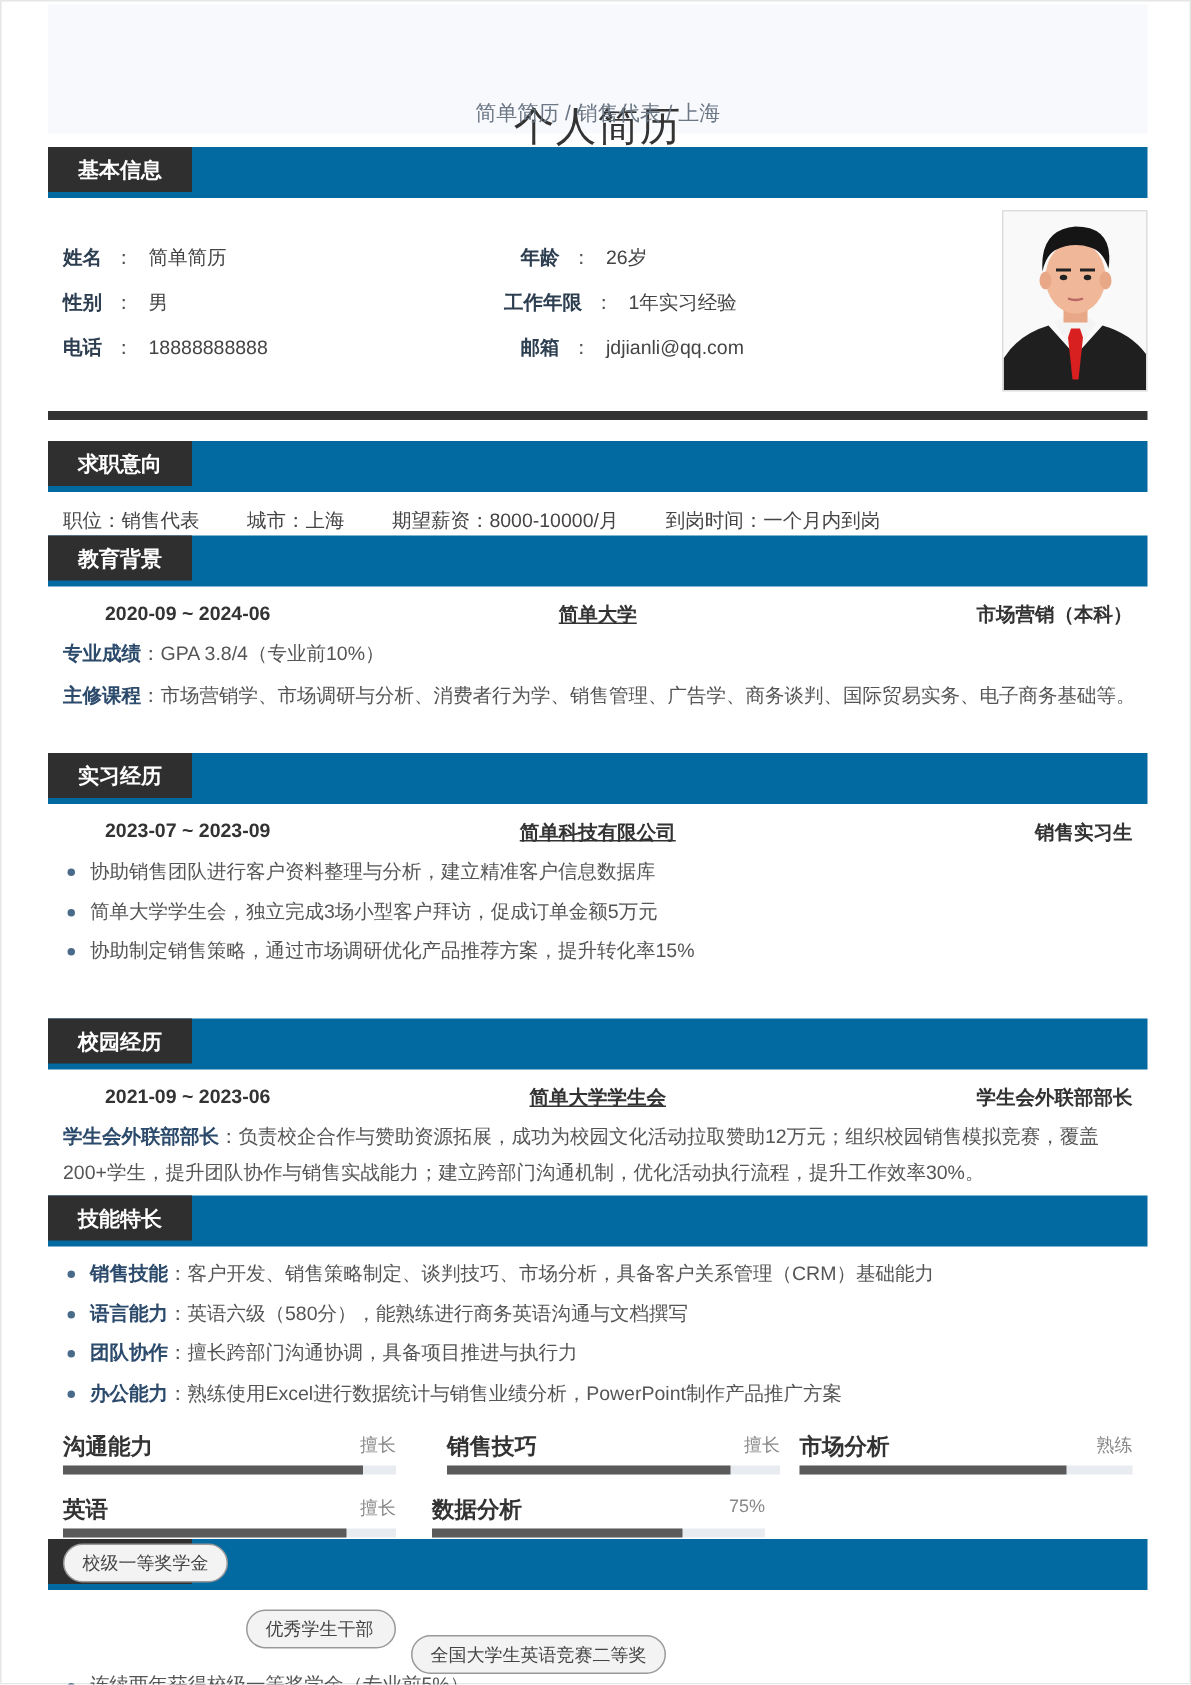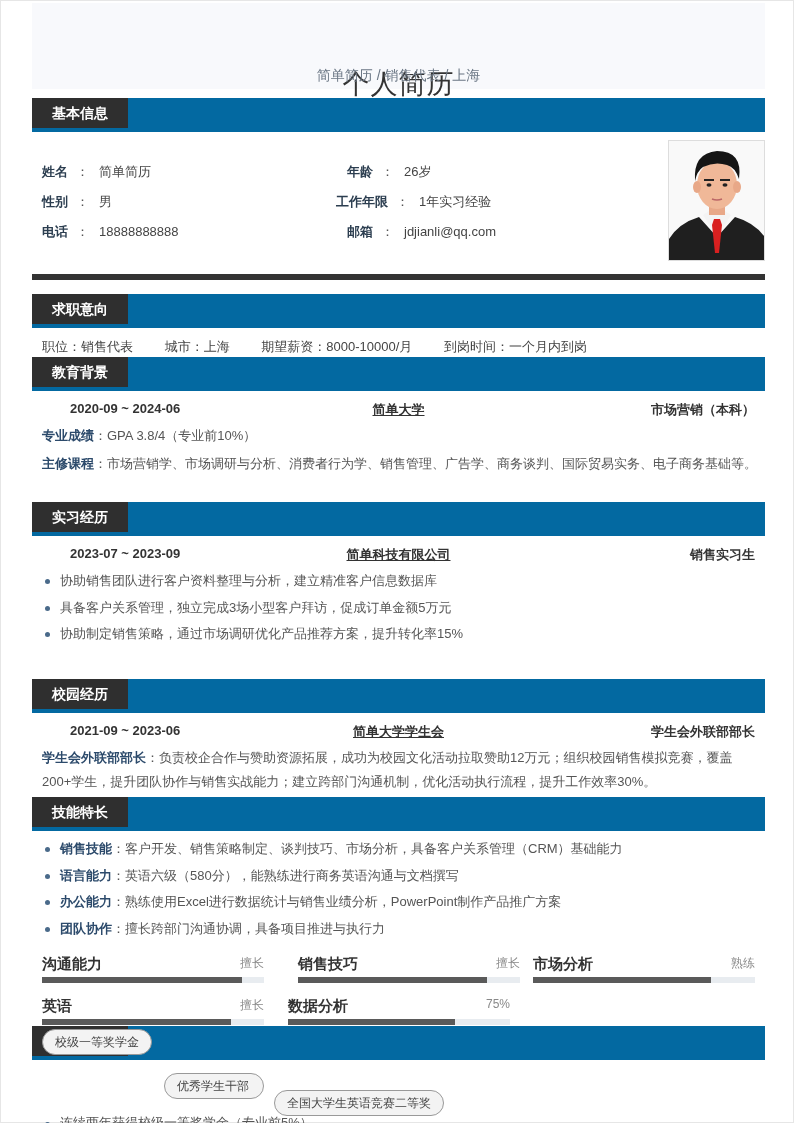--- a/index.html
+++ b/index.html
@@ -142,21 +142,21 @@
   <div class="sec-head" style="top:501px">
     <div class="tag">实习经历</div>
   </div>
   <div class="entry-line" style="top:545px">
     <span class="l">2023-07 ~ 2023-09</span>
     <span class="c">简单科技有限公司</span>
     <span class="r">销售实习生</span>
   </div>
   <ul class="bullets" style="top:570px">
     <li>协助销售团队进行客户资料整理与分析，建立精准客户信息数据库</li>
-    <li>具备客户关系管理，独立完成3场小型客户拜访，促成订单金额5万元</li>
+    <li>简单大学学生会，独立完成3场小型客户拜访，促成订单金额5万元</li>
     <li>协助制定销售策略，通过市场调研优化产品推荐方案，提升转化率15%</li>
   </ul>
 
   <div class="sec-head" style="top:678px">
     <div class="tag">校园经历</div>
   </div>
   <div class="entry-line" style="top:722px">
     <span class="l">2021-09 ~ 2023-06</span>
     <span class="c">简单大学学生会</span>
     <span class="r">学生会外联部部长</span>
@@ -164,22 +164,22 @@
   <div class="para" style="top:745px; width:700px">
     <span class="k">学生会外联部部长</span><span>：负责校企合作与赞助资源拓展，成功为校园文化活动拉取赞助12万元；组织校园销售模拟竞赛，覆盖200+学生，提升团队协作与销售实战能力；建立跨部门沟通机制，优化活动执行流程，提升工作效率30%。</span>
   </div>
 
   <div class="sec-head" style="top:796px">
     <div class="tag">技能特长</div>
   </div>
   <ul class="bullets" style="top:838px">
     <li><span class="k">销售技能</span><span>：客户开发、销售策略制定、谈判技巧、市场分析，具备客户关系管理（CRM）基础能力</span></li>
     <li><span class="k">语言能力</span><span>：英语六级（580分），能熟练进行商务英语沟通与文档撰写</span></li>
+    <li><span class="k">团队协作</span><span>：擅长跨部门沟通协调，具备项目推进与执行力</span></li>
     <li><span class="k">办公能力</span><span>：熟练使用Excel进行数据统计与销售业绩分析，PowerPoint制作产品推广方案</span></li>
-    <li><span class="k">团队协作</span><span>：擅长跨部门沟通协调，具备项目推进与执行力</span></li>
   </ul>
 
   <div class="skill" style="left:10px; top:954px">
     <span class="name">沟通能力</span>
     <span class="level">擅长</span>
     <div class="track">
           <div class="fill" style="width: 90%;"></div>
         </div>
   </div>
   <div class="skill" style="left:266px; top:954px">

